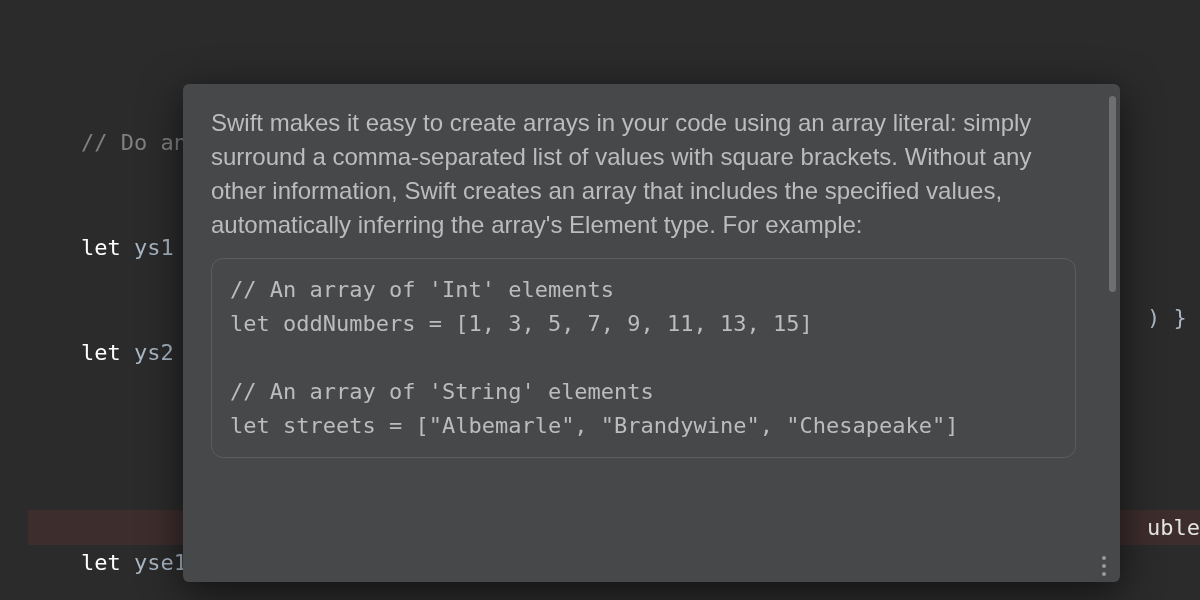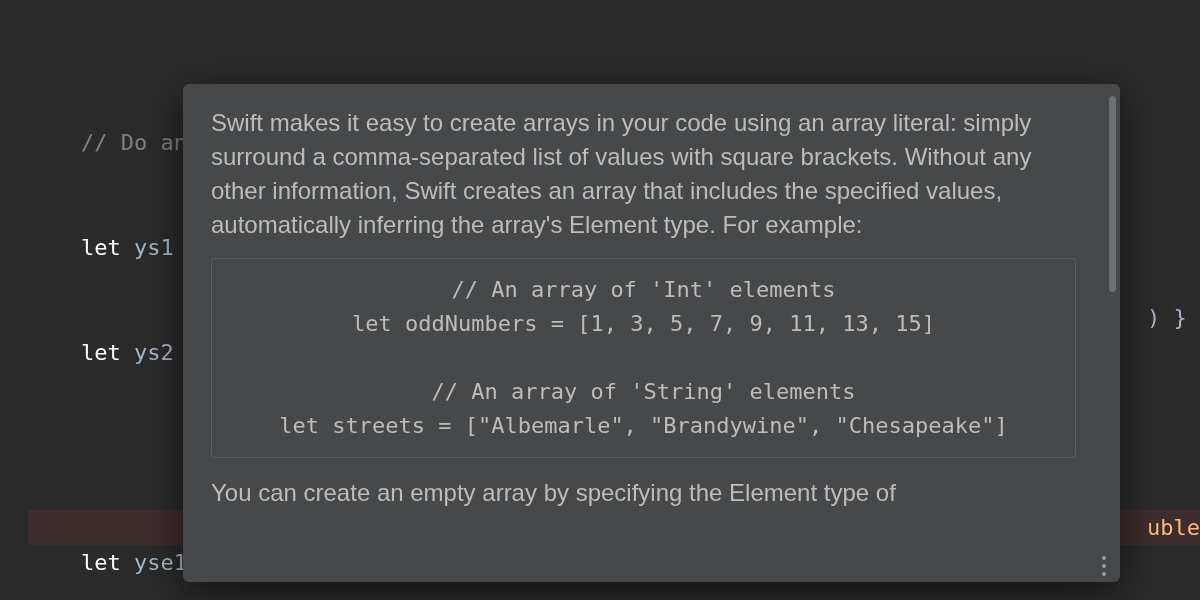--- a/index.html
+++ b/index.html
@@ -22,21 +22,21 @@
   
   .bg-error { background: rgba(120,50,50,0.25); width: 100%; }
   
   
   .c-comment { color: #808080; font-style: normal; }
   .c-keyword { color: #ffffff; }
   .c-default { color: #a9b7c6; }
   .c-method  { color: #b09d79; font-style: italic; }
   .c-number  { color: #6897bb; }
   .c-highlight { background: #214283; }
-  .c-frag    { color: #fdba74; }
+  .c-frag    { color: #e5e5e5; }
   
   
   .editor-right {
     position: absolute; right: 0; top: 0; height: 600px;
     white-space: pre;
     line-height: 35px;
     text-align: right;
     padding-top: 20px;
   }
   .editor-right .line { height: 35px; }
@@ -56,29 +56,28 @@
   .doc-content {
     padding: 22px 44px 12px 28px;
     font-size: 24px;
     line-height: 34px;
     height: 100%;
     overflow: hidden;
   }
   .doc-paragraph { margin-bottom: 16px; }
   .doc-codeblock {
     border: 1px solid #5a5c5e;
-    border-radius: 3px;
+    border-radius: 12px;
     padding: 14px 18px;
     margin: 12px 0 18px 0;
     font-family: "Menlo","Consolas","DejaVu Sans Mono",monospace;
     font-size: 22px;
     line-height: 34px;
     white-space: pre;
     color: #bcbcbc;
-    text-align: center;
   }
   
   .doc-scrollthumb {
     position: absolute; right: 4px; top: 12px; width: 7px; height: 196px;
     background: #6e6f71; border-radius: 4px;
   }
   
   .doc-menu {
     position: absolute; right: 14px; bottom: 6px;
     display: flex; flex-direction: column; gap: 4px;
@@ -126,21 +125,20 @@
 </div>
 
 <div class="doc-popup">
   <div class="doc-content">
     <div class="doc-paragraph">Swift makes it easy to create arrays in your code using an array literal: simply surround a comma-separated list of values with square brackets. Without any other information, Swift creates an array that includes the specified values, automatically inferring the array's Element type. For example:</div>
     <div class="doc-codeblock"><span>// An array of 'Int' elements</span>
 <span>let oddNumbers = [1, 3, 5, 7, 9, 11, 13, 15]</span>
 <span></span>
 <span>// An array of 'String' elements</span>
 <span>let streets = ["Albemarle", "Brandywine", "Chesapeake"]</span></div>
-    <div class="doc-paragraph">You can create an empty array by specifying the Element type of</div>
   </div>
   <div class="doc-scrollthumb"></div>
   <div class="doc-menu">
     <span></span>
       <span></span>
       <span></span>
   </div>
 </div>
 
 </body></html>

